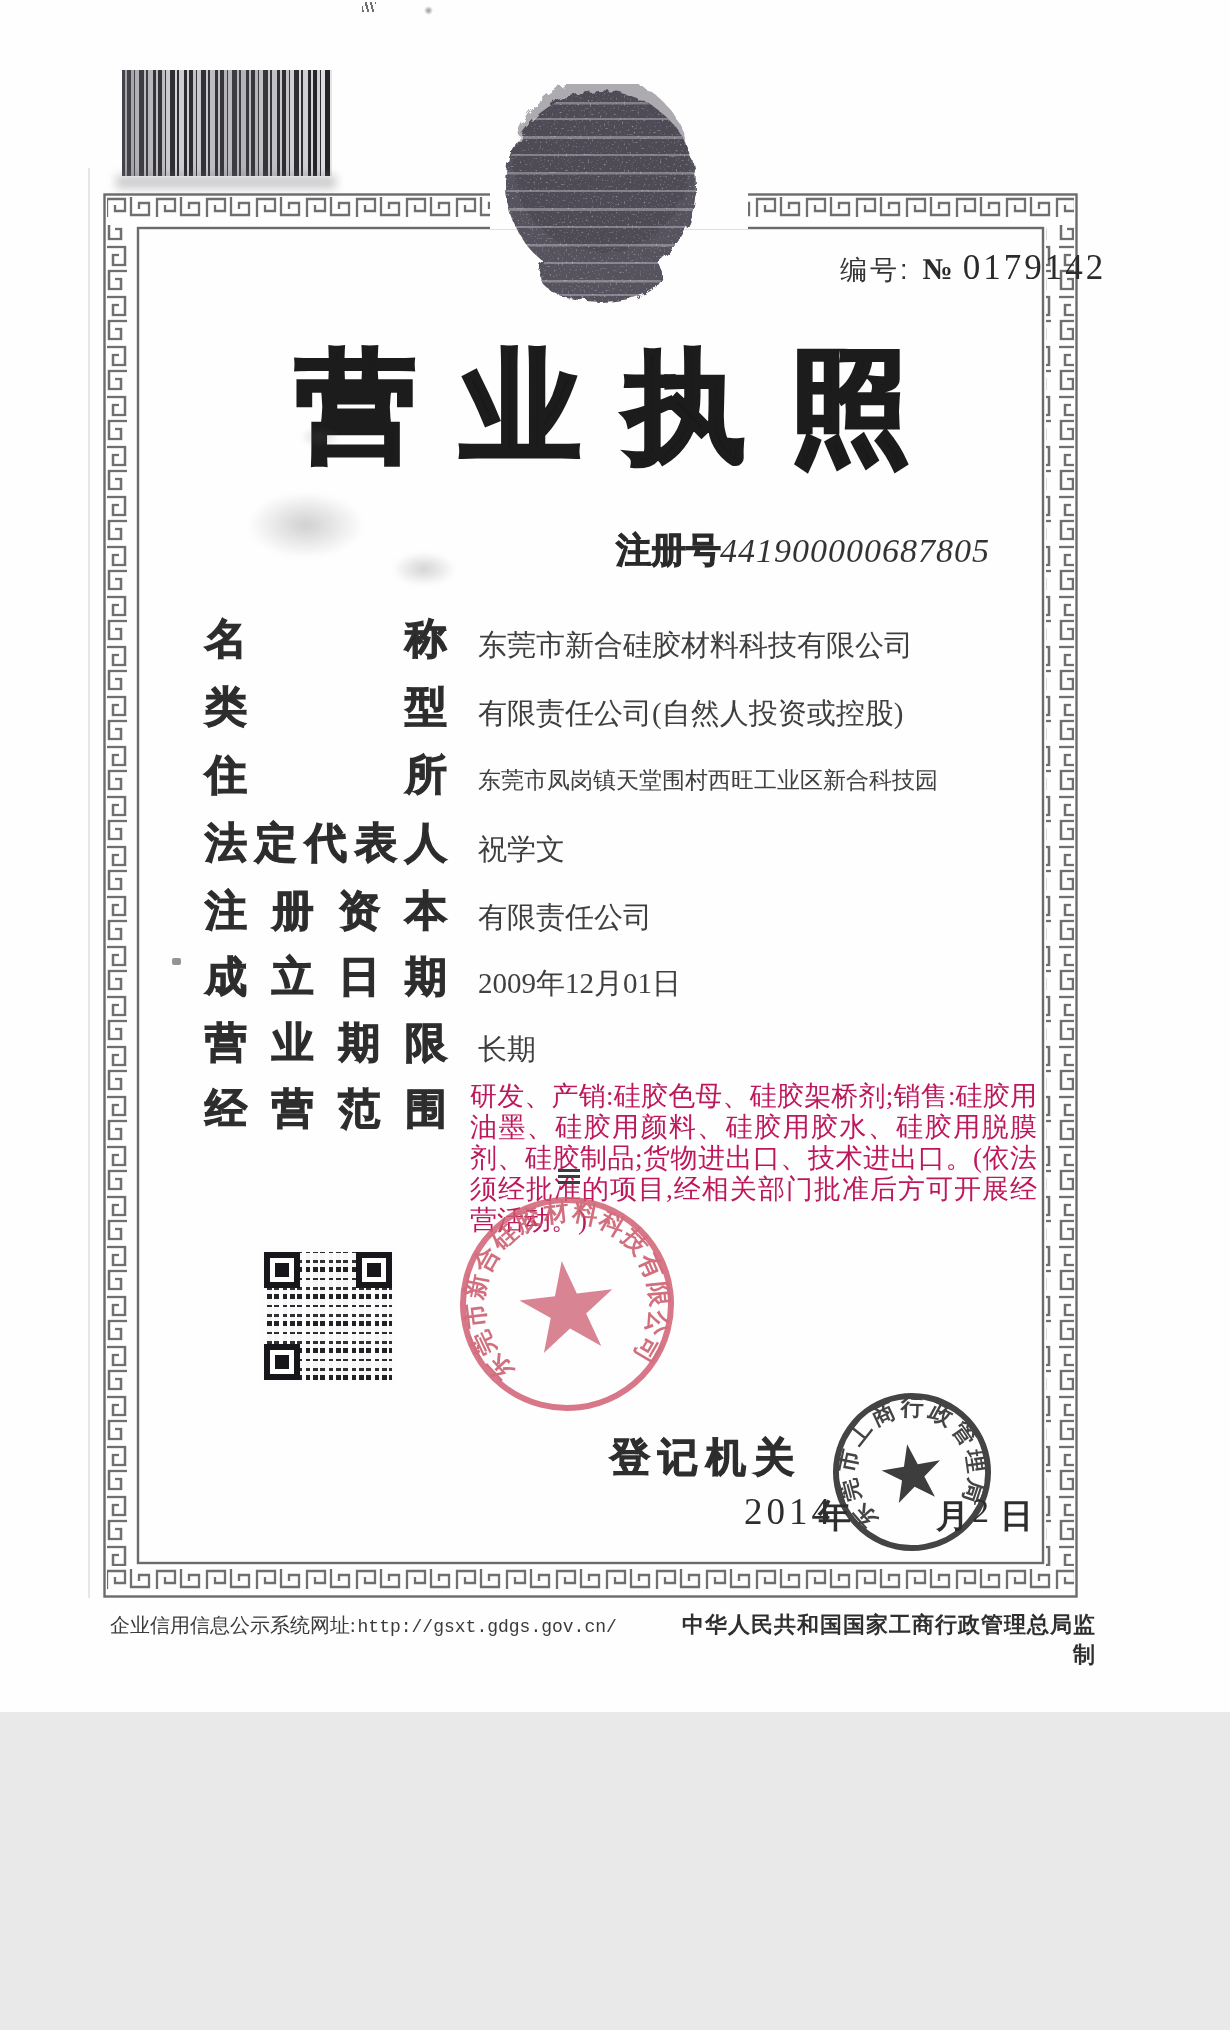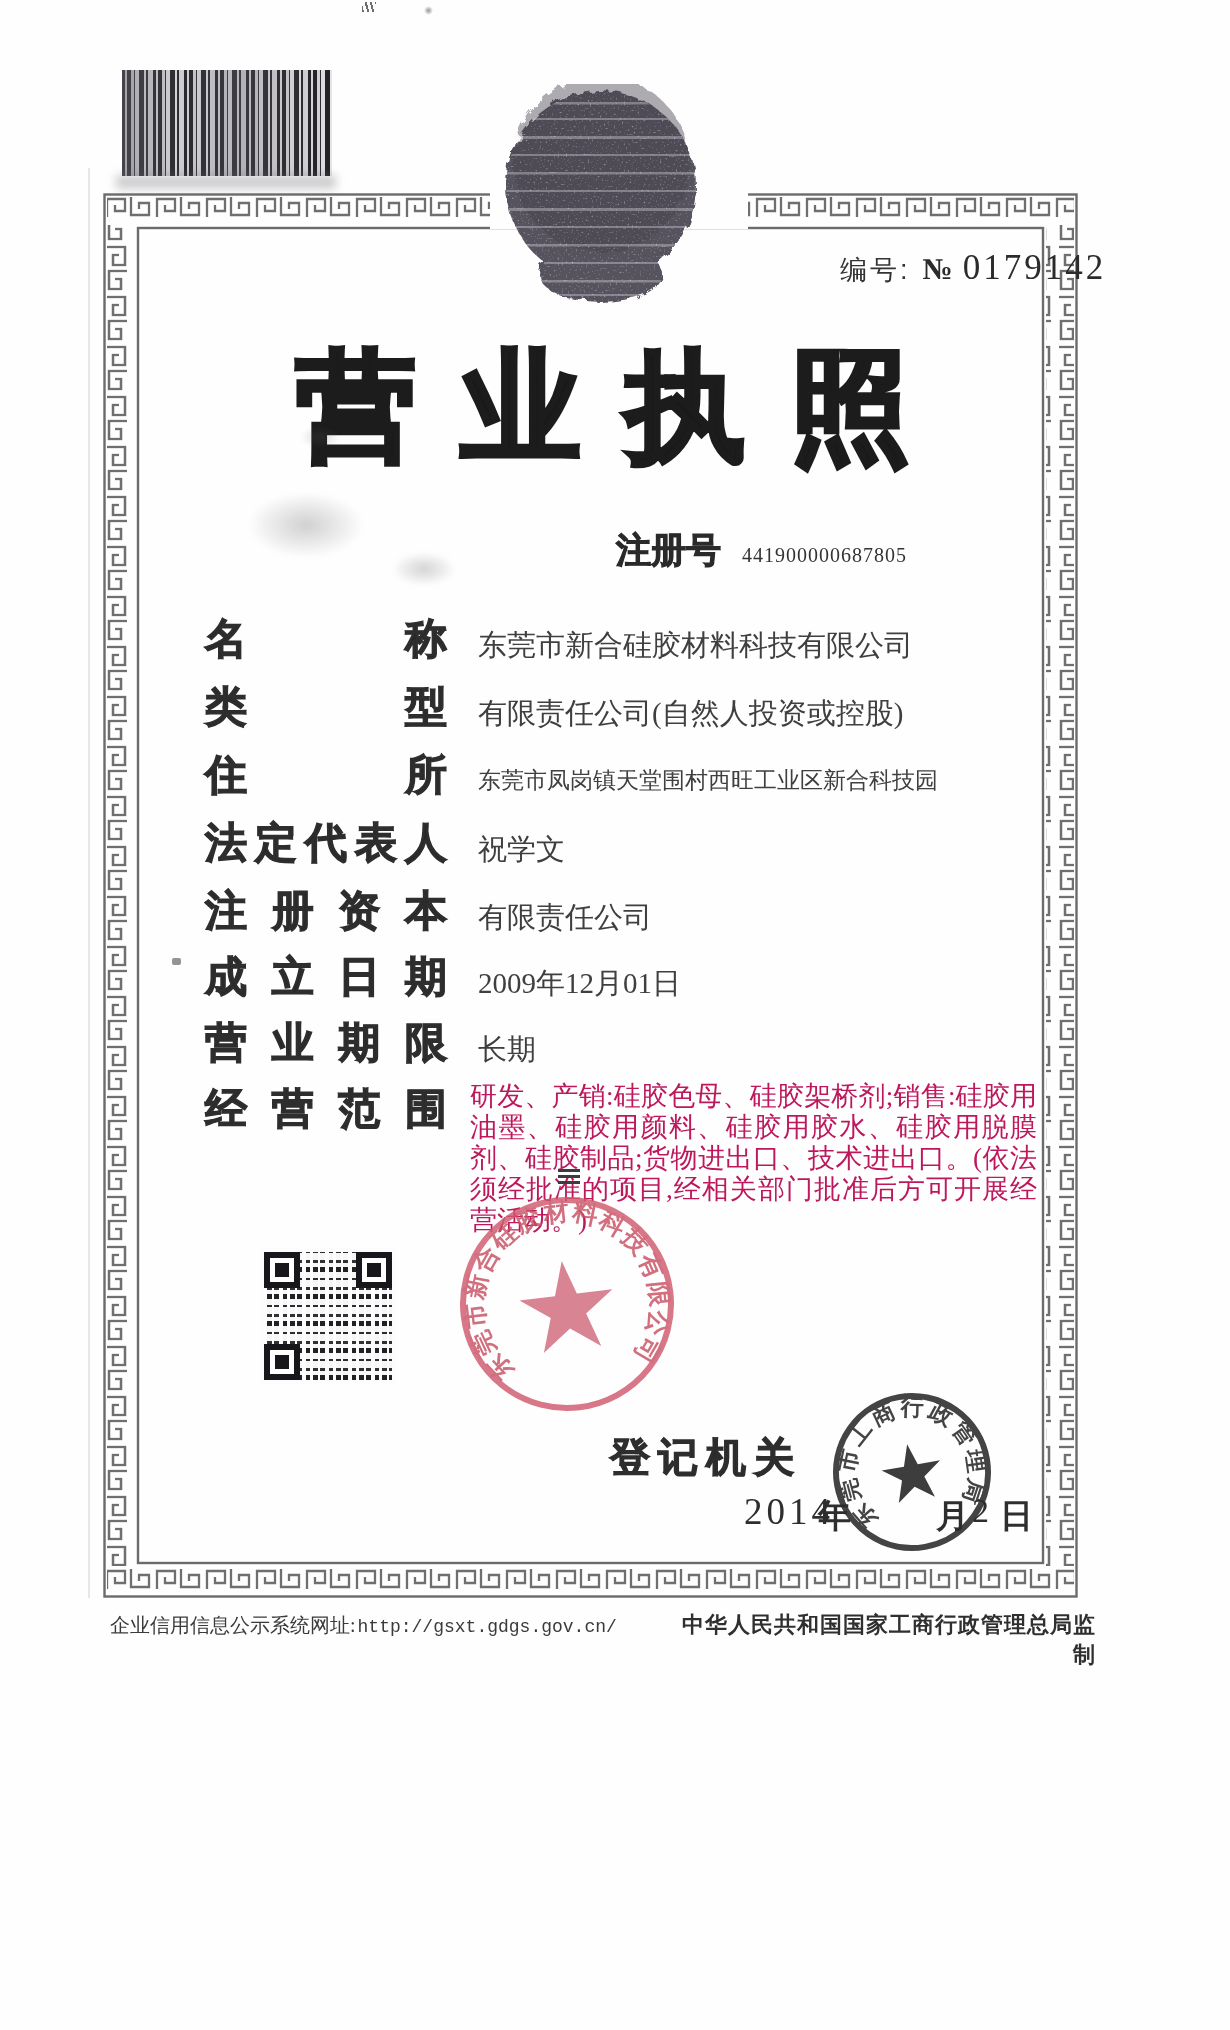--- a/index.html
+++ b/index.html
@@ -1,16 +1,16 @@
 <!DOCTYPE html>
 <html><head>
 <meta charset="utf-8">
 <style>
   html,body{margin:0;padding:0;background:#e9e9e9;}
-  .page{position:relative;width:1230px;height:2030px;background:#fefefe;overflow:hidden;
+  .page{position:relative;width:1230px;height:1712px;background:#fefefe;overflow:hidden;
         font-family:"Liberation Sans","DejaVu Sans",sans-serif;}
   .serif{font-family:"Liberation Serif","DejaVu Serif",serif;}
   .mono{font-family:"Liberation Mono","DejaVu Sans Mono",monospace;}
   .abs{position:absolute;}
   .char-spread{display:flex;justify-content:space-between;}
 
   
   .barcode{left:122px;top:70px;width:210px;height:106px;
     background:
       linear-gradient(90deg, rgba(106,104,112,.55) 0%, rgba(106,104,112,.18) 28%,
@@ -28,21 +28,21 @@
   .serial .sym{font-size:30px;font-weight:bold;margin:0 10px 0 12px;}
   .serial .num{font-size:35px;letter-spacing:3px;}
 
   
   .title{left:296px;top:342px;width:614px;font-size:120px;font-weight:900;color:#191919;
          font-family:"Liberation Serif","DejaVu Serif",serif;-webkit-text-stroke:4px #1c1c1c;line-height:1.1;}
 
   
   .regline{left:616px;top:527px;display:flex;align-items:baseline;}
   .reg-label{width:104px;font-size:35px;font-weight:700;color:#2a2a2a;-webkit-text-stroke:1px #2a2a2a;}
-  .reg-num{margin-left:22px;font-size:20px;letter-spacing:1px;color:#333;}
+  .reg-num{font-size:34px;letter-spacing:1px;color:#333;font-style:italic;}
 
   
   .row{position:absolute;left:205px;width:840px;height:60px;}
   .row-label{position:absolute;left:0;top:0;width:242px;font-size:42px;font-weight:700;
              color:#272727;-webkit-text-stroke:1.2px #2e2e2e;line-height:1.1;}
   .row-value{position:absolute;left:273px;top:10px;width:560px;font-size:29px;color:#3f3f3f;
              font-family:"Liberation Serif","DejaVu Serif",serif;white-space:nowrap;}
   .row-value.addr{font-size:23px;top:13px;}
   .row-value.scope{left:265px;top:-5px;width:567px;font-size:27px;line-height:31px;
                    white-space:normal;text-align:justify;color:#be185d;}

